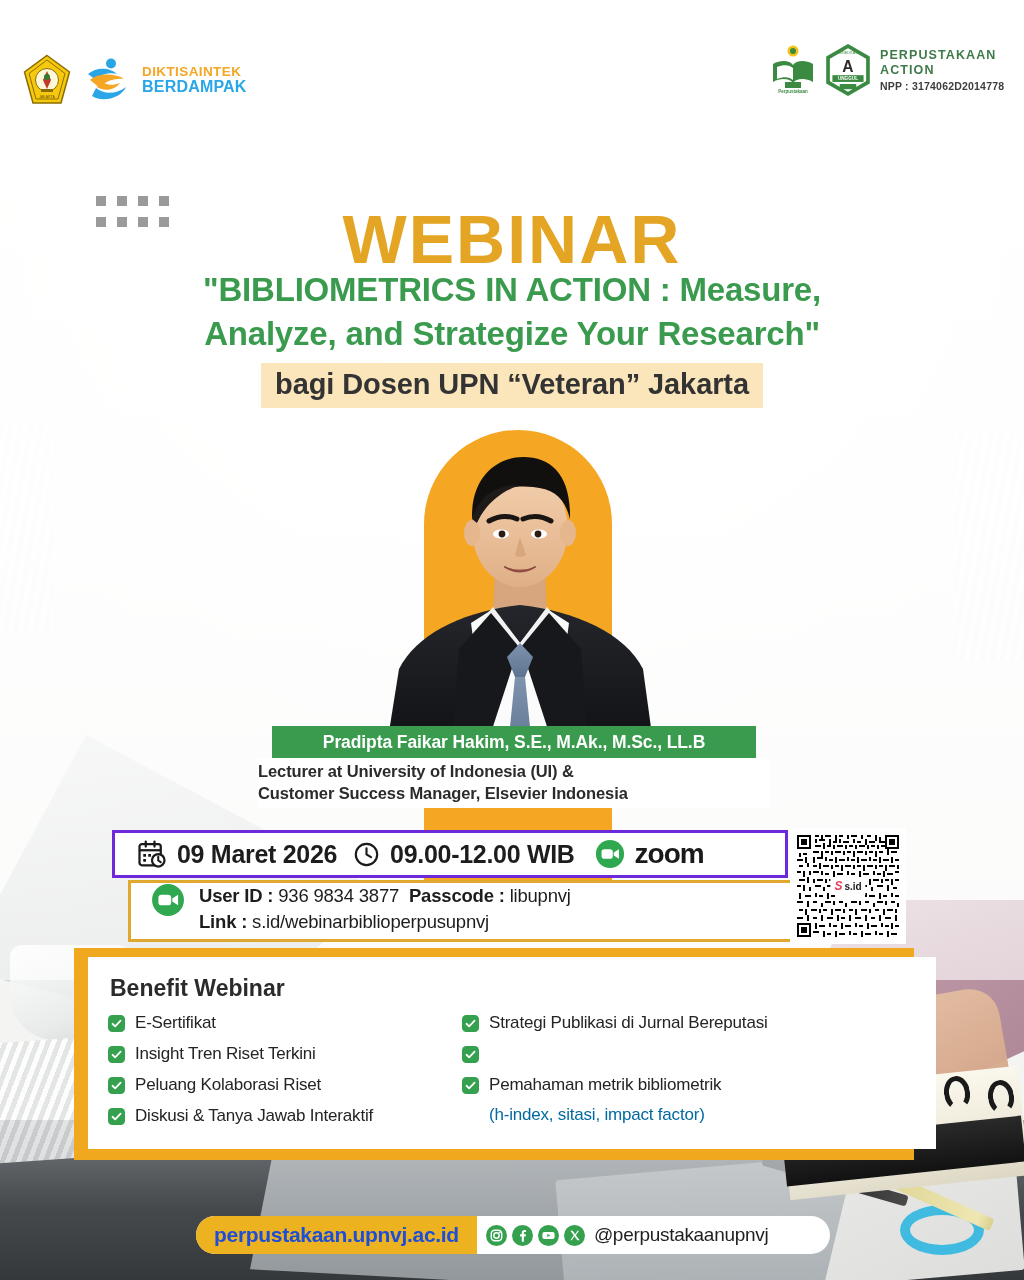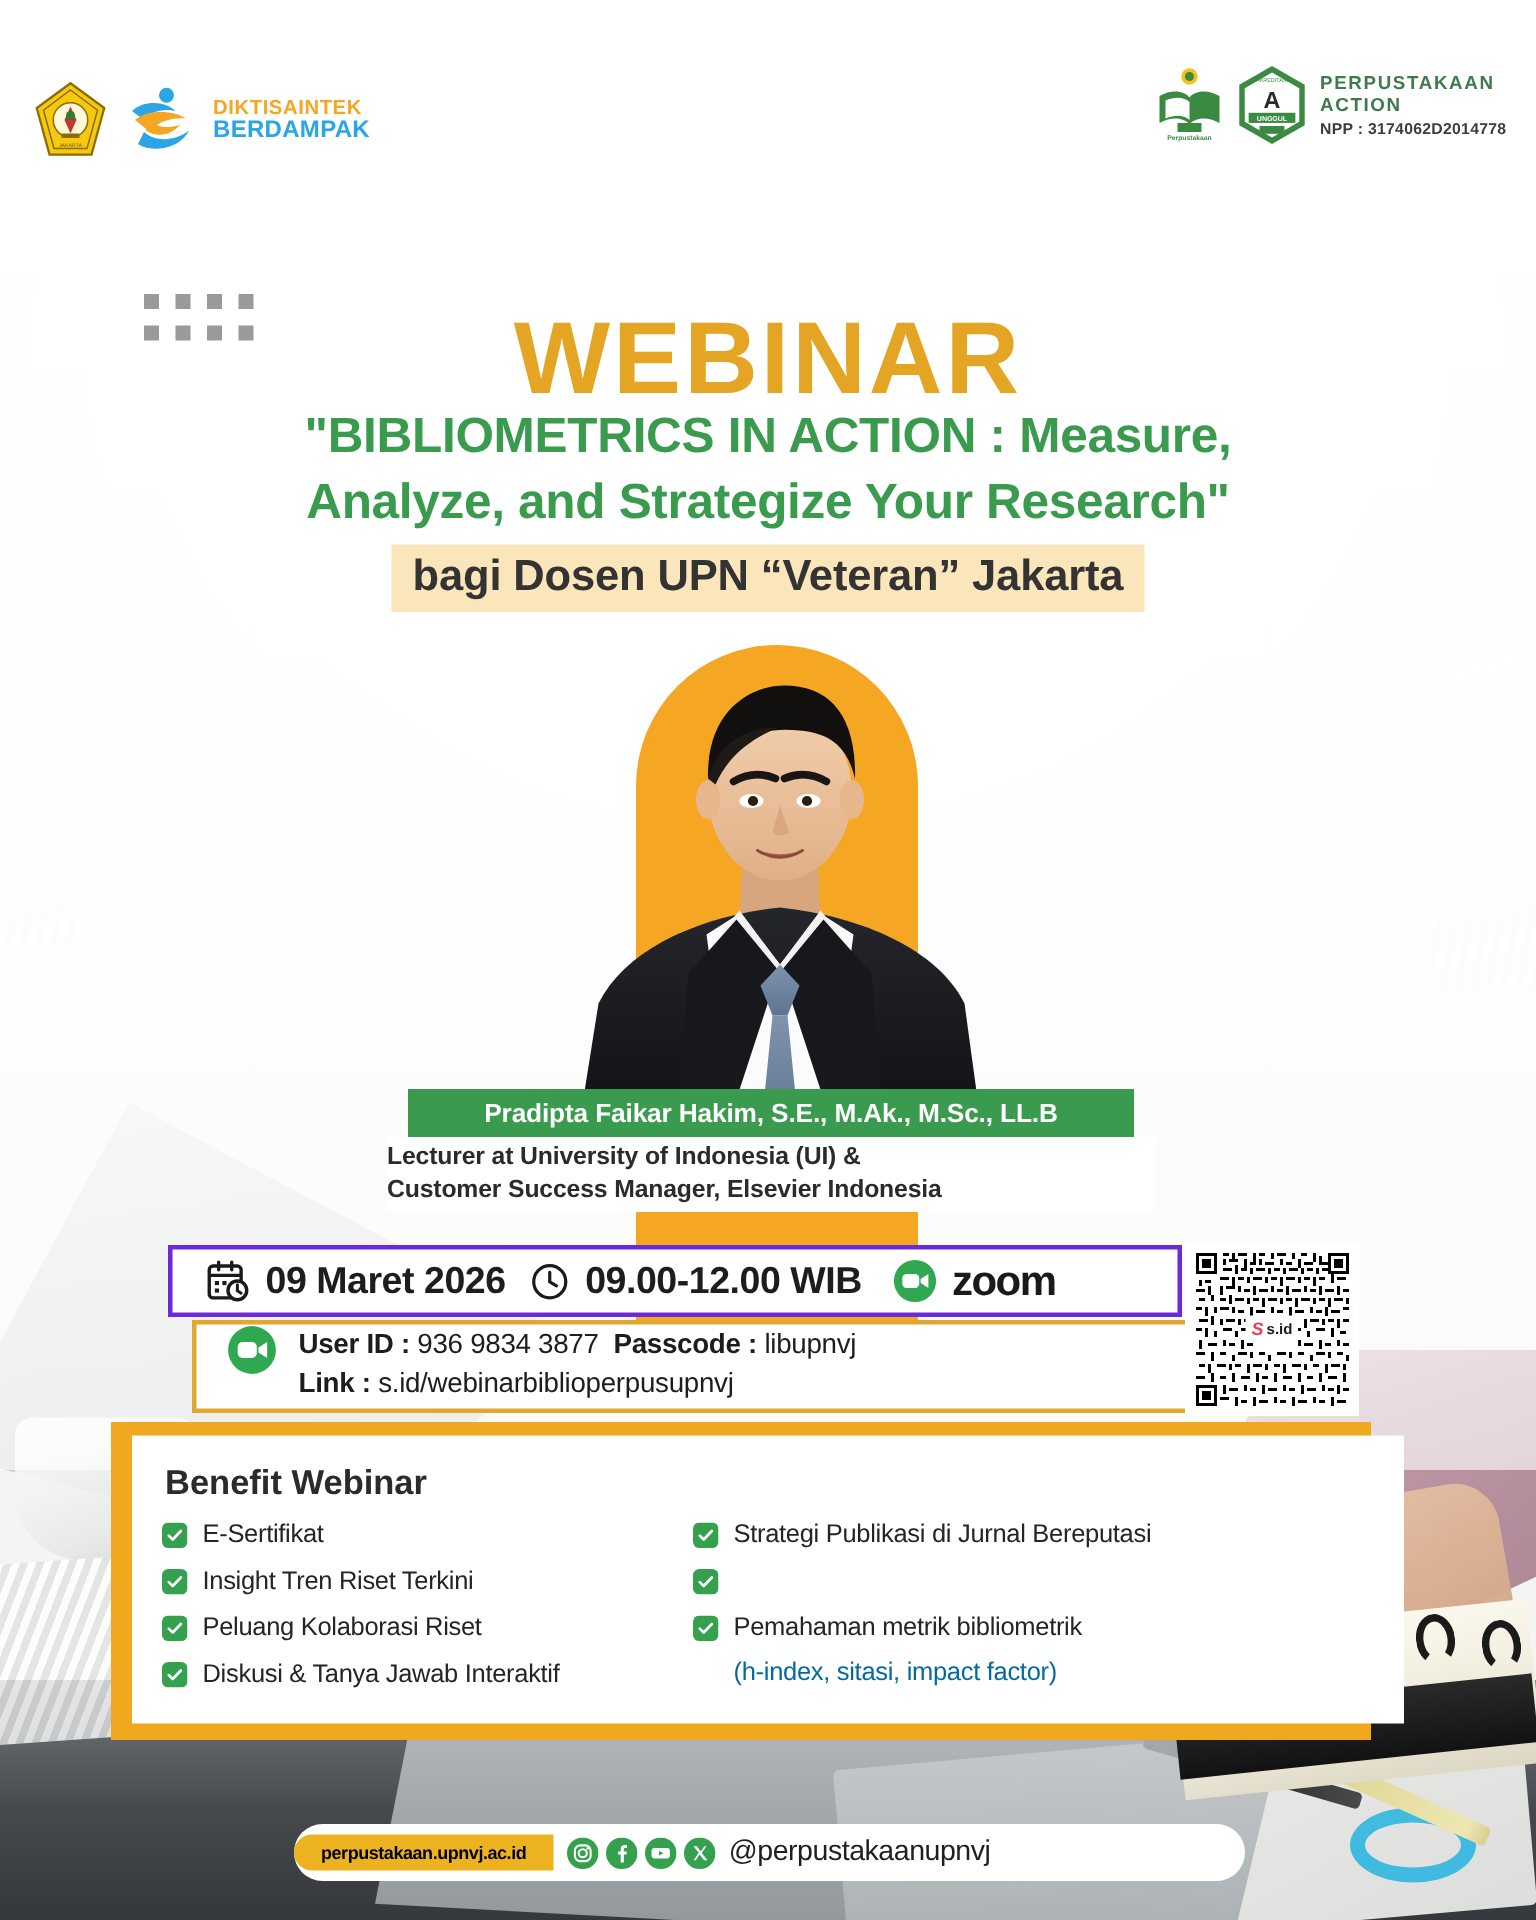--- a/index.html
+++ b/index.html
@@ -218,22 +218,22 @@
   .chk{ width:17px; height:17px; flex:none; margin-top:3px; }
   .ben-label{ font-size:17px; color:#242424; letter-spacing:-.2px; line-height:1.25; }
   .ben-sub{ font-size:17px; color:#0369a1; letter-spacing:-.2px; padding-left:27px; height:30px; }
 
   
   .footer-pill{
     position:absolute; left:196px; top:1216px; width:634px; height:38px;
     background:#ffffff; border-radius:20px; display:flex; align-items:center;
   }
   .footer-url{
-    background:#edb21f; color:#000000; font-size:12px; font-weight:700;
-    height:24px; display:flex; align-items:center; padding:0 18px;
+    background:#edb21f; color:#1d4ed8; font-size:21px; font-weight:700;
+    height:38px; display:flex; align-items:center; padding:0 18px;
     border-radius:20px 0 0 20px; letter-spacing:-.3px;
   }
   .footer-socials{ display:flex; align-items:center; gap:5px; padding:0 9px; }
   .soc{ width:21px; height:21px; }
   .footer-handle{ font-size:19px; color:#1f1f1f; letter-spacing:-.3px; }
 </style>
 </head>
 <body>
 
 <div id="poster">

